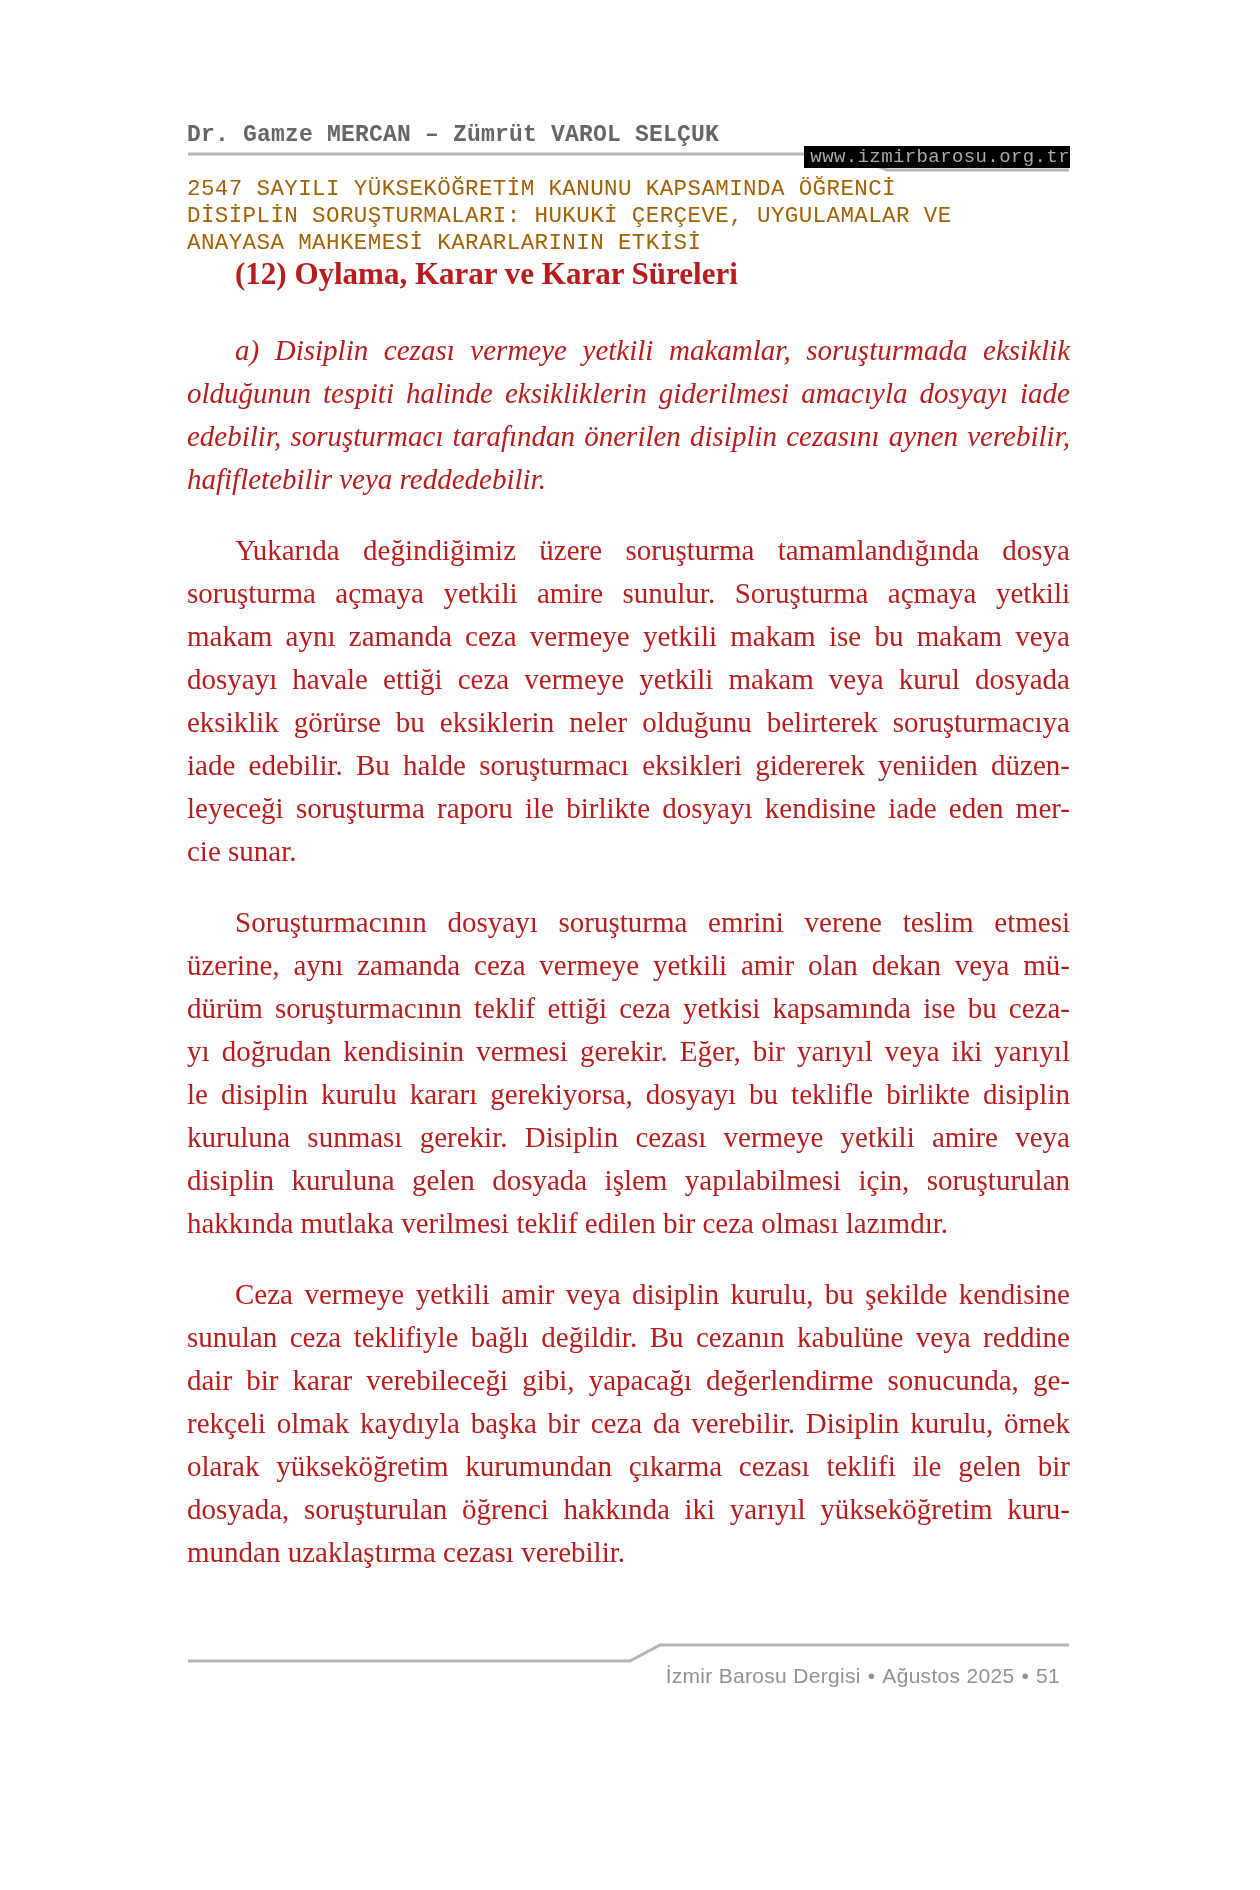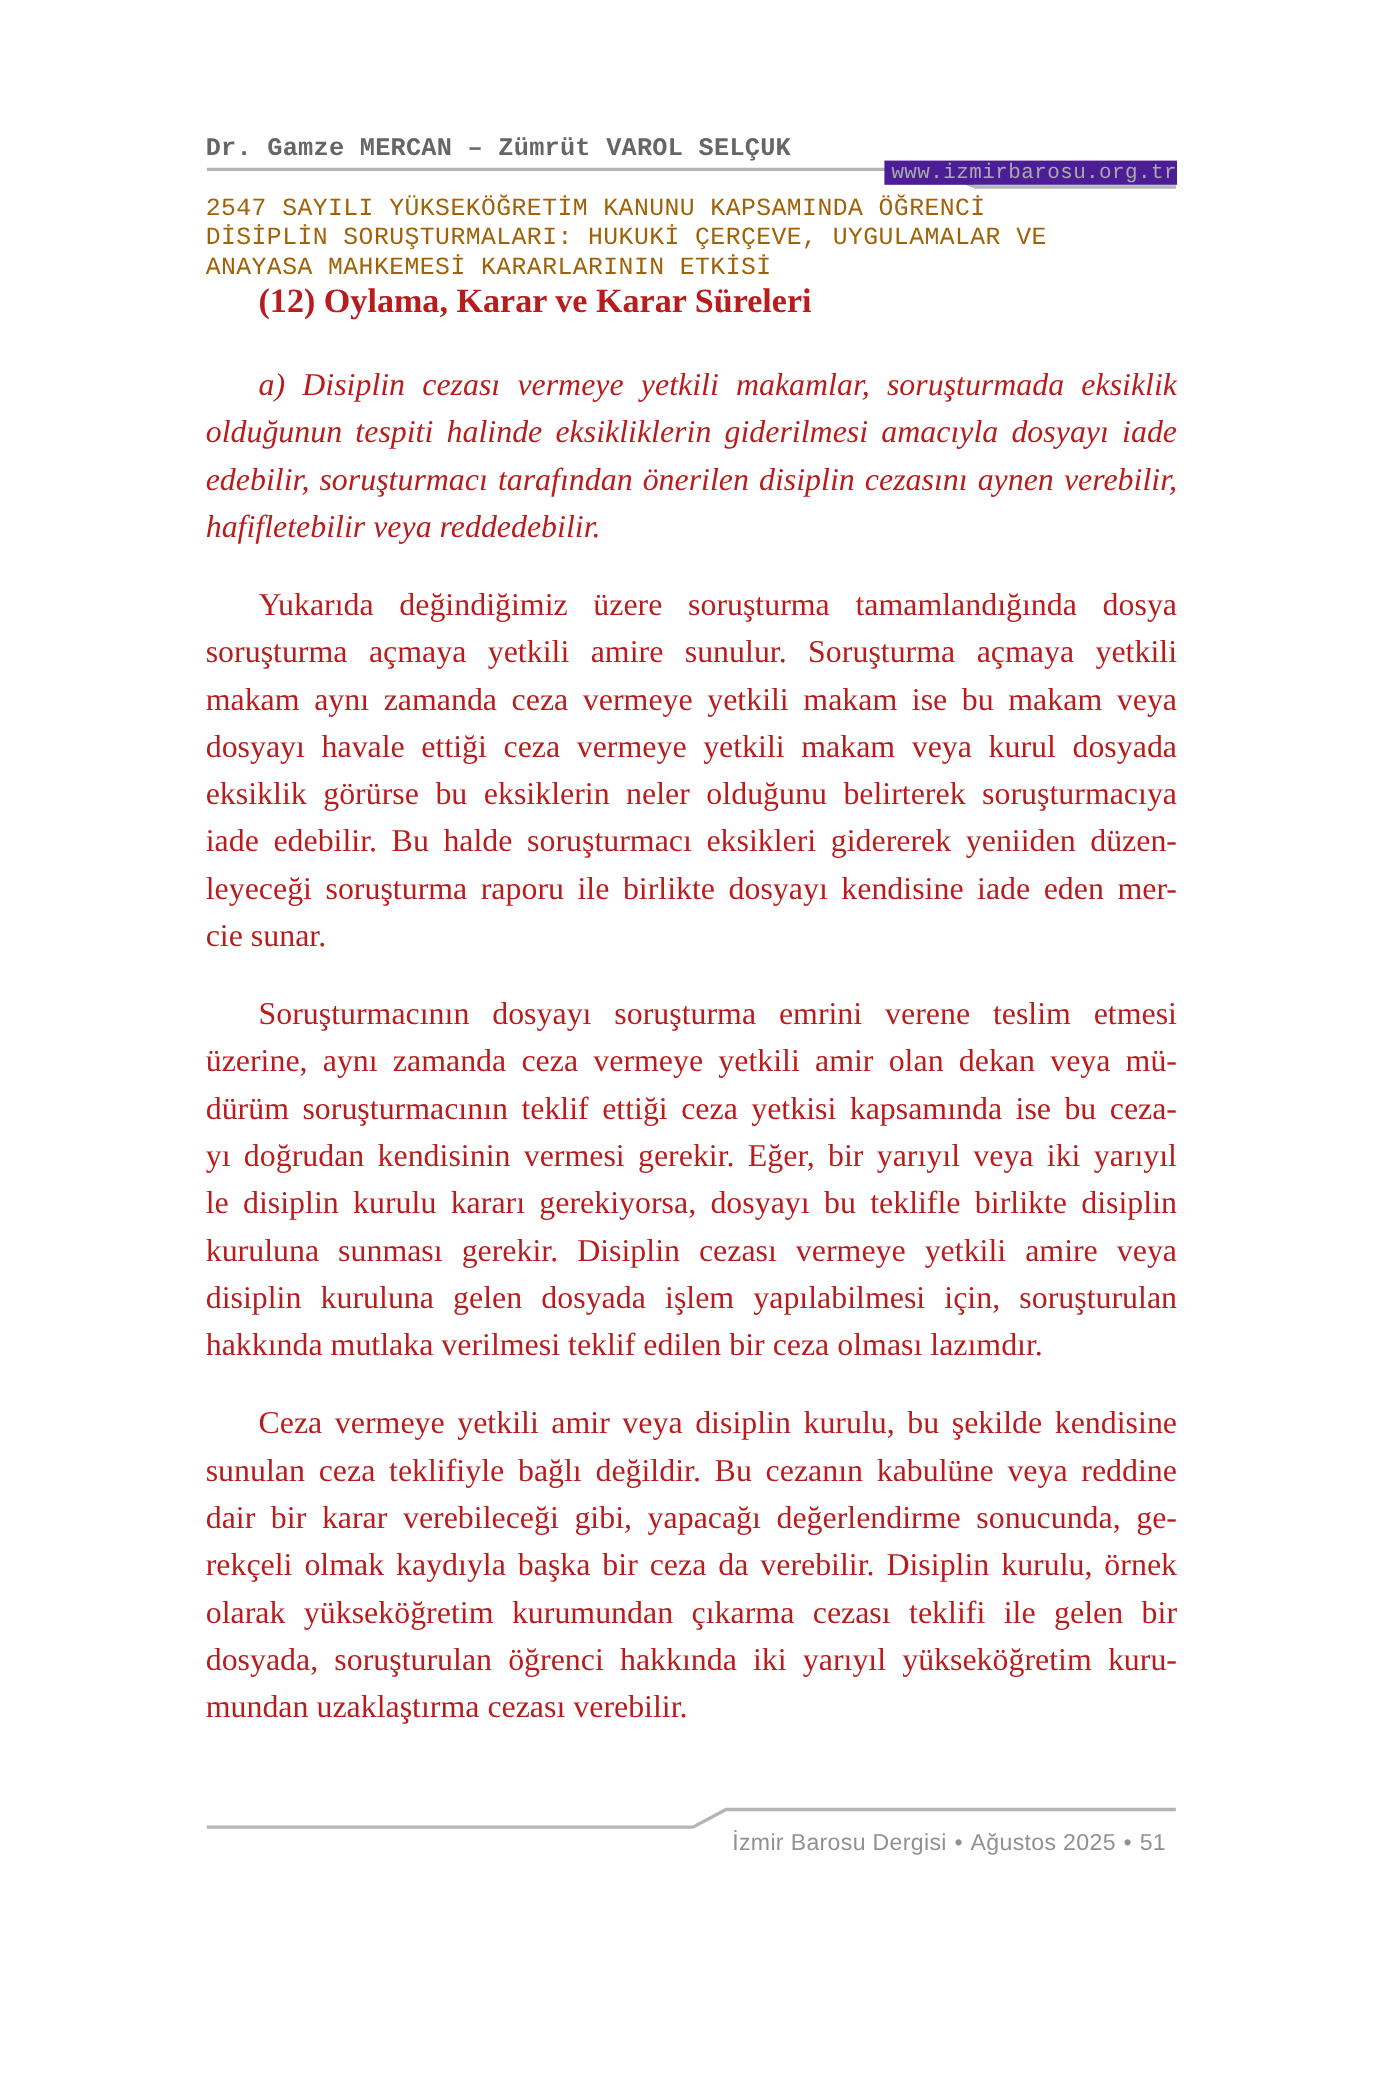--- a/index.html
+++ b/index.html
@@ -18,21 +18,21 @@
     margin-top:28px;
   }
   .author {
     font-size:23px; font-weight:bold; color:#656669; letter-spacing:0.2px;
   }
   .header-rule { position:relative; height:24px; margin-top:2px; }
   .header-rule svg { display:block; }
   .site-url {
     position:absolute; right:0; bottom:6px;
     font-size:19px; color:#a8aaad; letter-spacing:0.4px;
-    background:#4c1d95; padding-left:6px;
+    background:#000000; padding-left:6px;
   }
   .doc-title {
     margin-top:2px;
     font-size:22.5px; line-height:27px;
     color:#a16207; letter-spacing:0.4px;
   }
 
   
   .article {
     position:absolute; left:187px; top:252px; width:883px;

